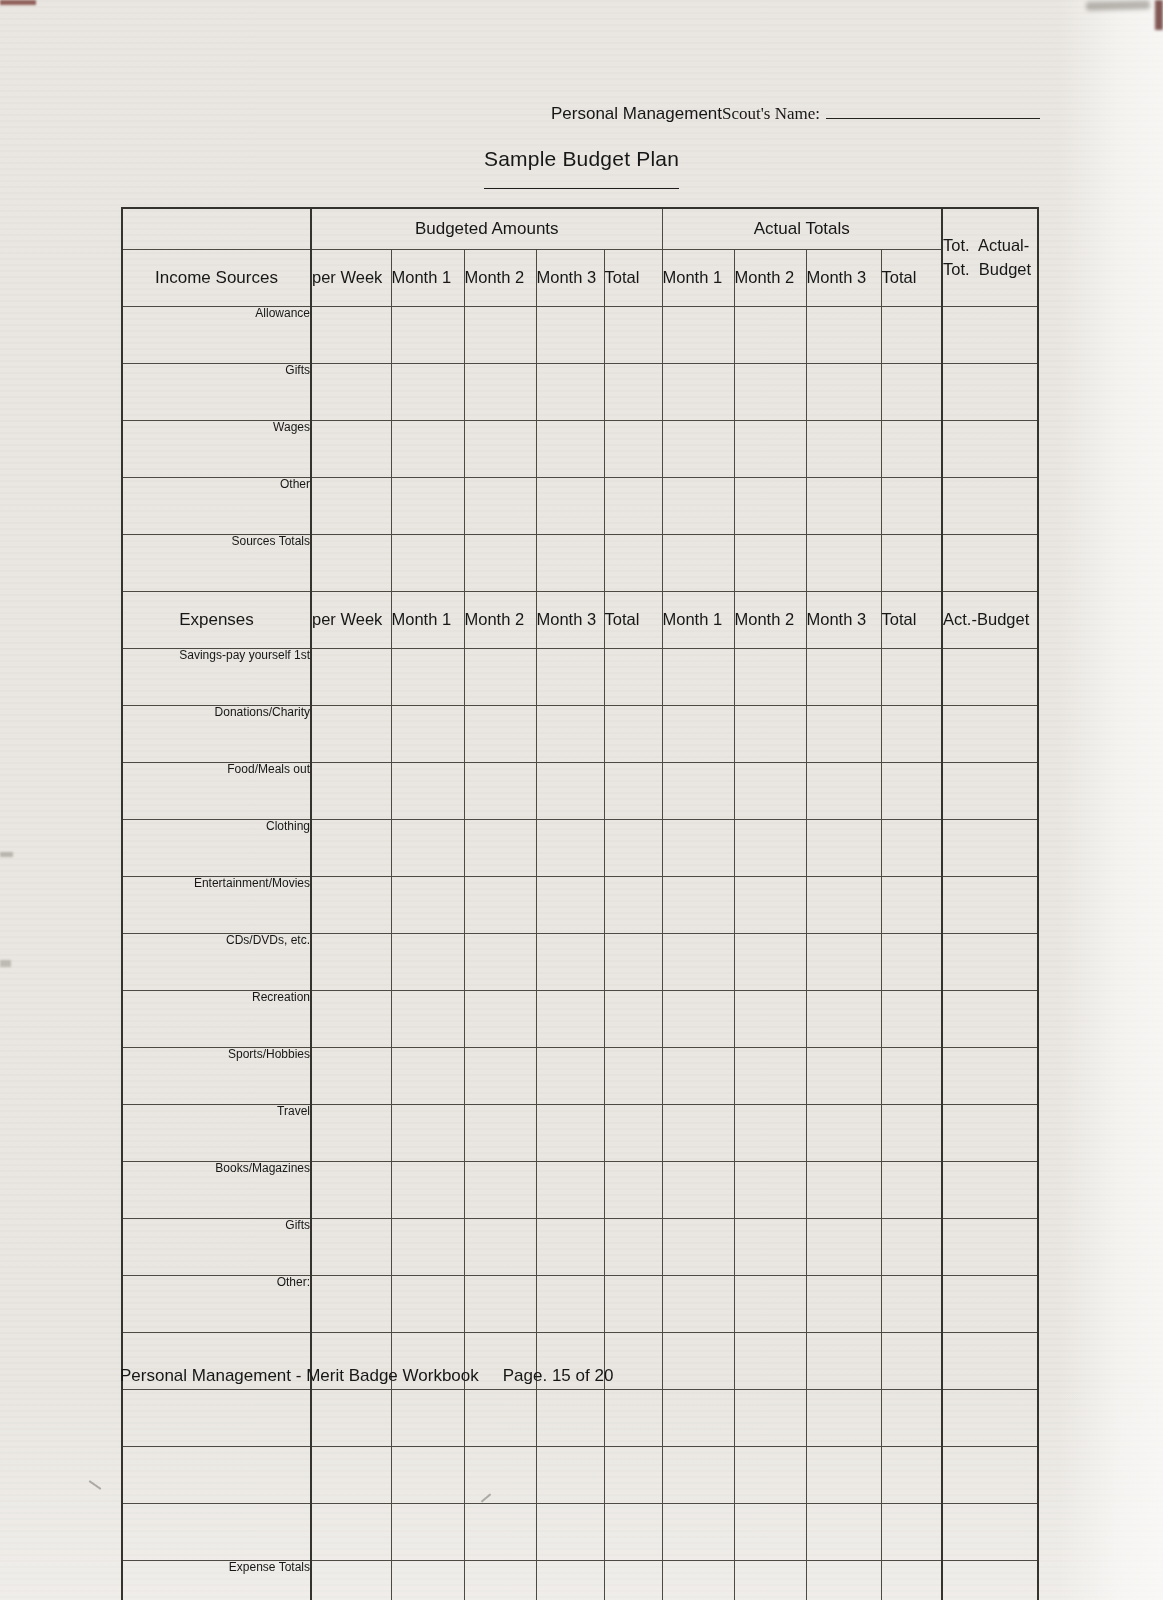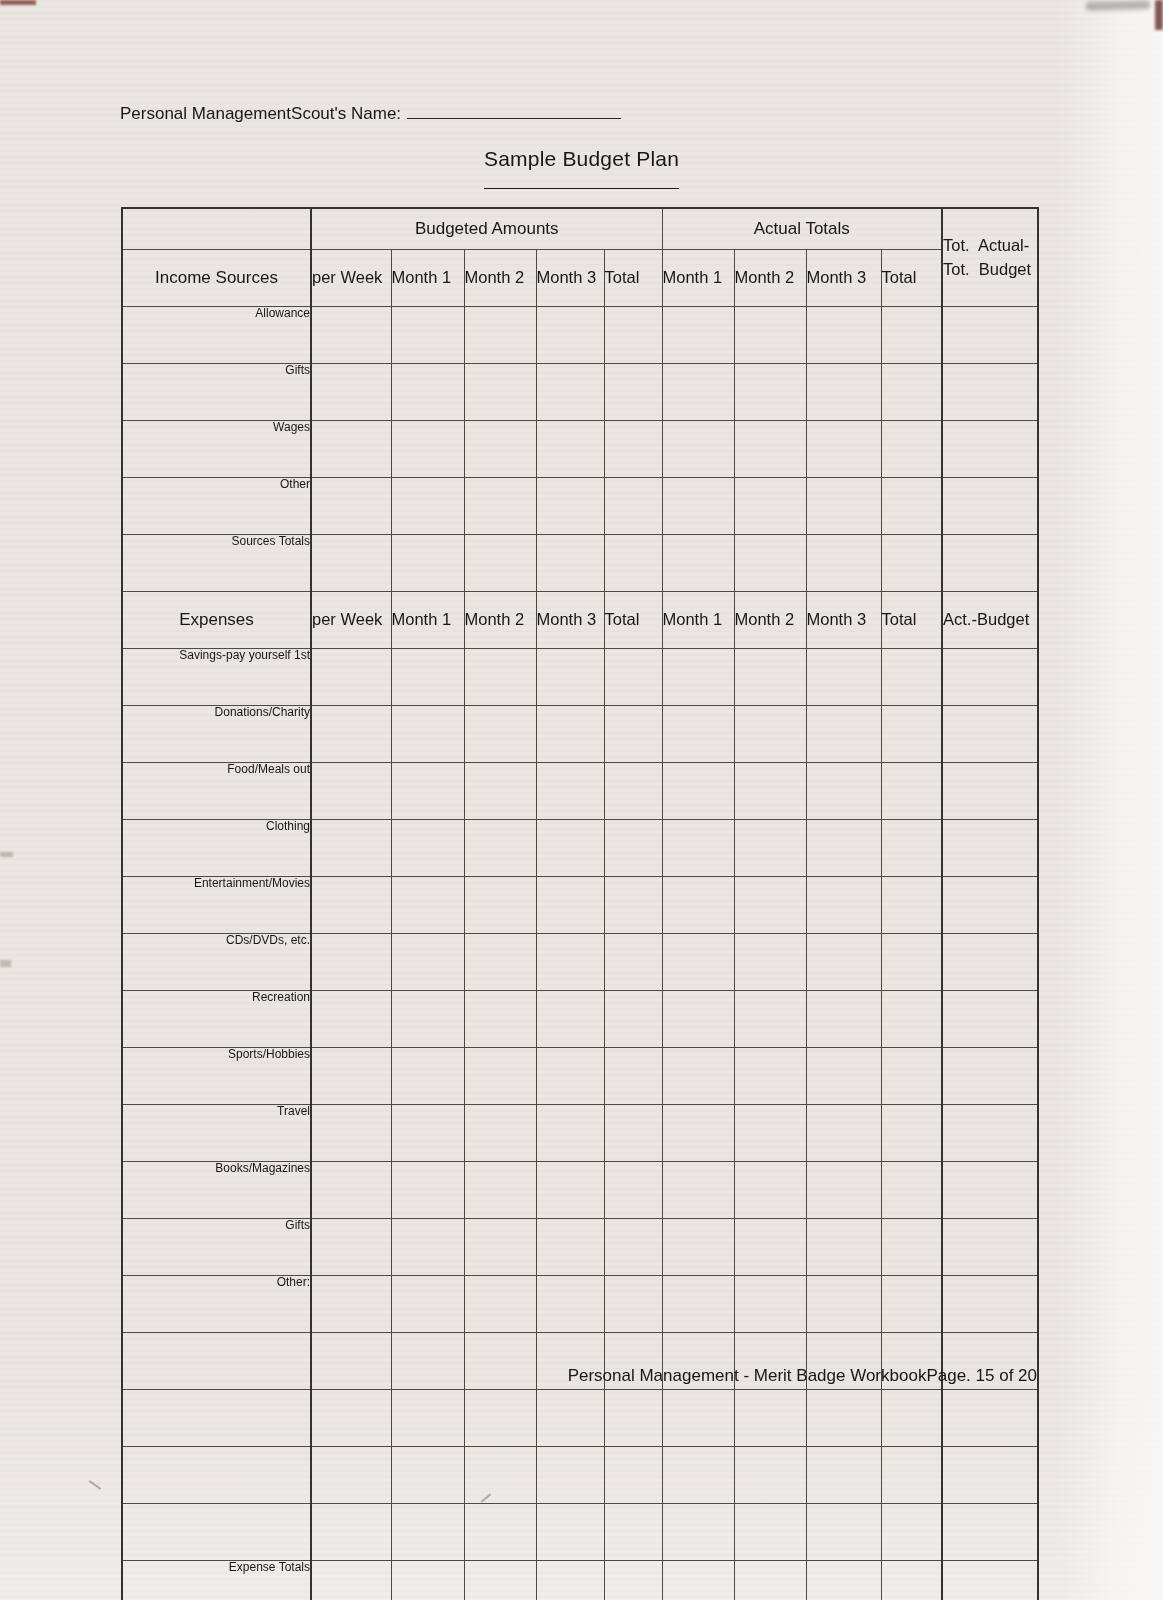--- a/index.html
+++ b/index.html
@@ -16,24 +16,24 @@
       repeating-linear-gradient(180deg, rgba(140,133,122,0.03) 0px, rgba(140,133,122,0.03) 2px, rgba(255,255,255,0.025) 2px, rgba(255,255,255,0.025) 6px),
       #e9e6e1;
     font-family: "Liberation Sans", "DejaVu Sans", sans-serif;
     color: #171717;
   }
 
   
   .doc-header {
     position: absolute;
     top: 104px; left: 120px; width: 920px;
-    display: flex; justify-content: flex-start; align-items: baseline;
+    display: flex; justify-content: flex-end; align-items: baseline;
     font-size: 17px;
   }
-  .scout { display: flex; align-items: baseline; }
+  .scout { display: flex; align-items: baseline; font-family: Liberation Serif, serif; }
   .name-line {
     display: inline-block;
     width: 214px; height: 13px;
     border-bottom: 1.6px solid #26241f;
     margin-left: 6px;
   }
 
   .title-wrap {
     position: absolute;
     top: 147px; left: 0; width: 1163px;
@@ -65,22 +65,23 @@
   .lbl  { text-align: right;   vertical-align: top;    padding: 4px 2px 0 5px; font-size: 12px; line-height: 1.15; }
   .ch   { text-align: left; vertical-align: middle; font-size: 16.5px; }
   .sec  { text-align: center; vertical-align: middle; font-size: 17px; }
   .group{ text-align: center; vertical-align: middle; font-size: 17px; }
   .diff { text-align: left;   vertical-align: middle; font-size: 16.5px; padding: 0 3px 0 9px; line-height: 1.5; }
 
   
   .footer {
     position: absolute;
     top: 1366px; left: 120px; width: 917px;
-    display: flex; justify-content: flex-end;
+    display: flex; justify-content: flex-start;
     font-size: 17px;
+    gap: 24px;
   }
 
   
   .artifact { position: absolute; pointer-events: none; }
   .smudge-tr   { left: 1086px; top: 1px;   width: 64px; height: 9px;  background: #7a756d; opacity: .5;  filter: blur(2px);   border-radius: 3px; transform: rotate(-1.5deg); }
   .corner-tr   { right: 0;     top: 0;     width: 8px;  height: 30px; background: #5a2420; opacity: .75; filter: blur(1.5px); }
   .mark-tl     { left: 0;      top: 0;     width: 36px; height: 5px;  background: #6e2a24; opacity: .7;  filter: blur(1px); }
   .mark-left-a { left: 0;      top: 852px; width: 13px; height: 5px;  background: #8a867e; opacity: .5;  filter: blur(1px); }
   .mark-left-b { left: 0;      top: 960px; width: 11px; height: 7px;  background: #8a867e; opacity: .45; filter: blur(1px); }
   .pencil-a    { left: 88px;   top: 1484px; width: 14px; height: 2px; background: #6f6b64; opacity: .5;  transform: rotate(35deg);  filter: blur(.5px); }

